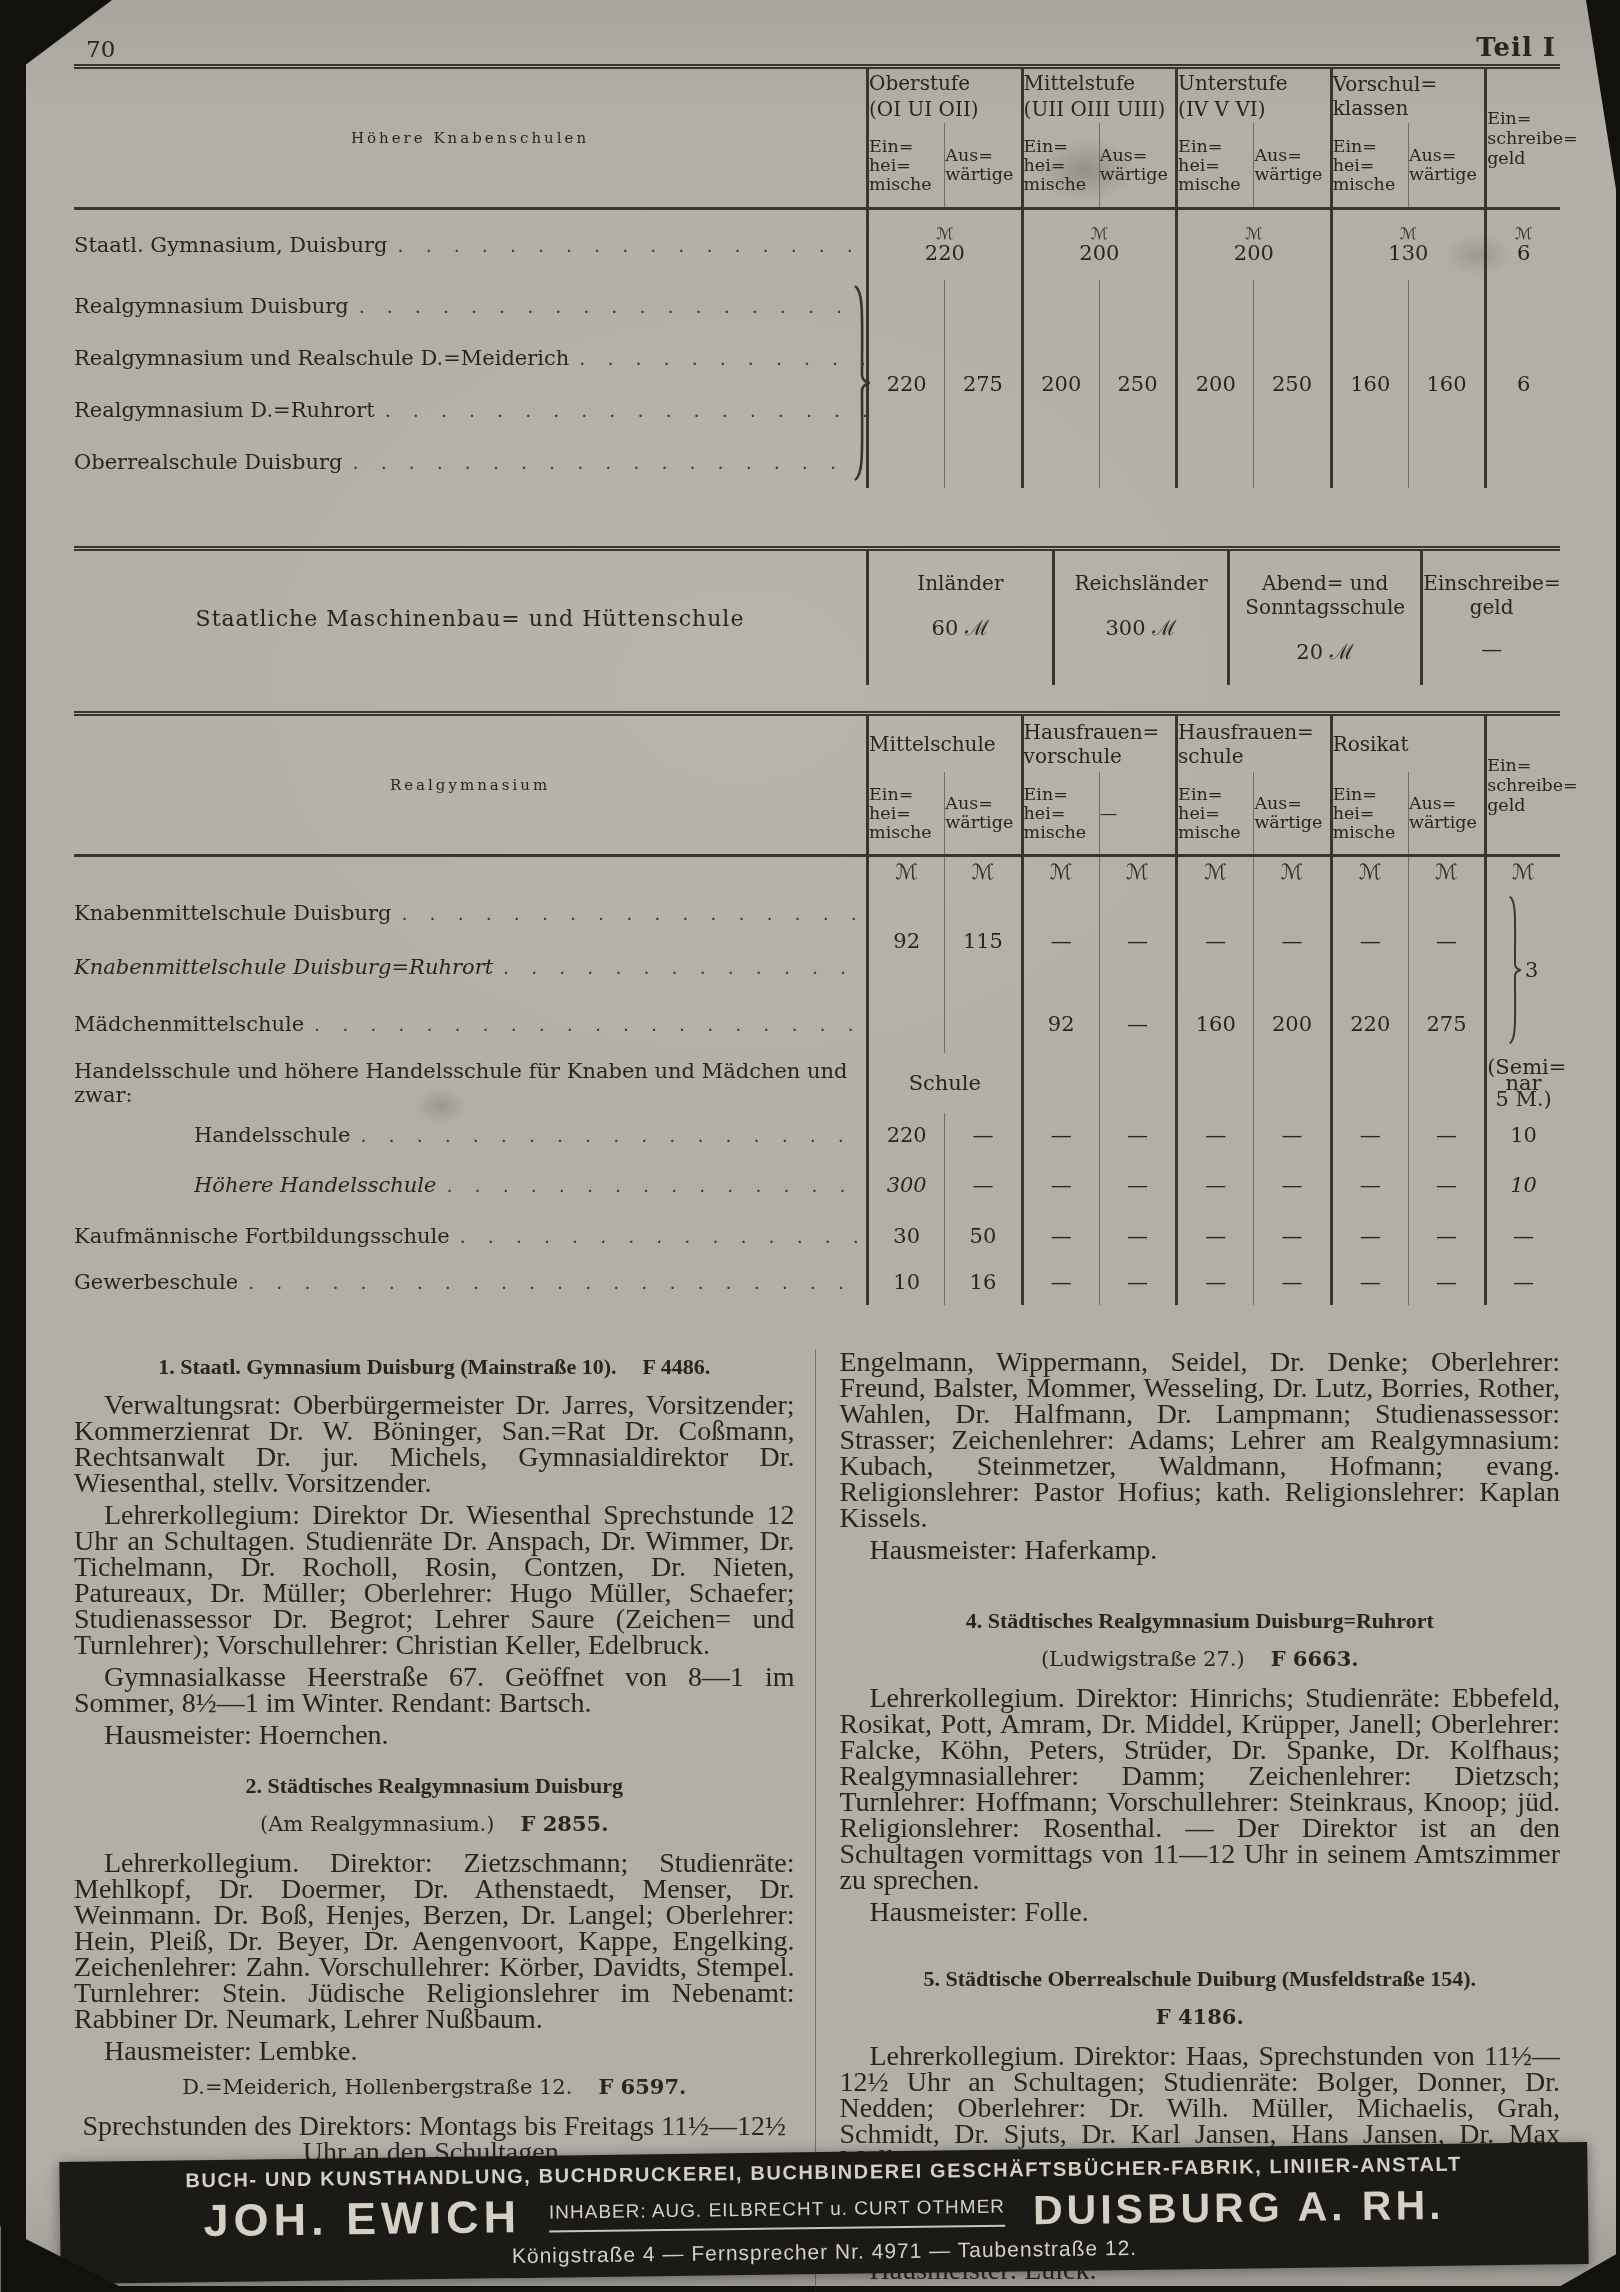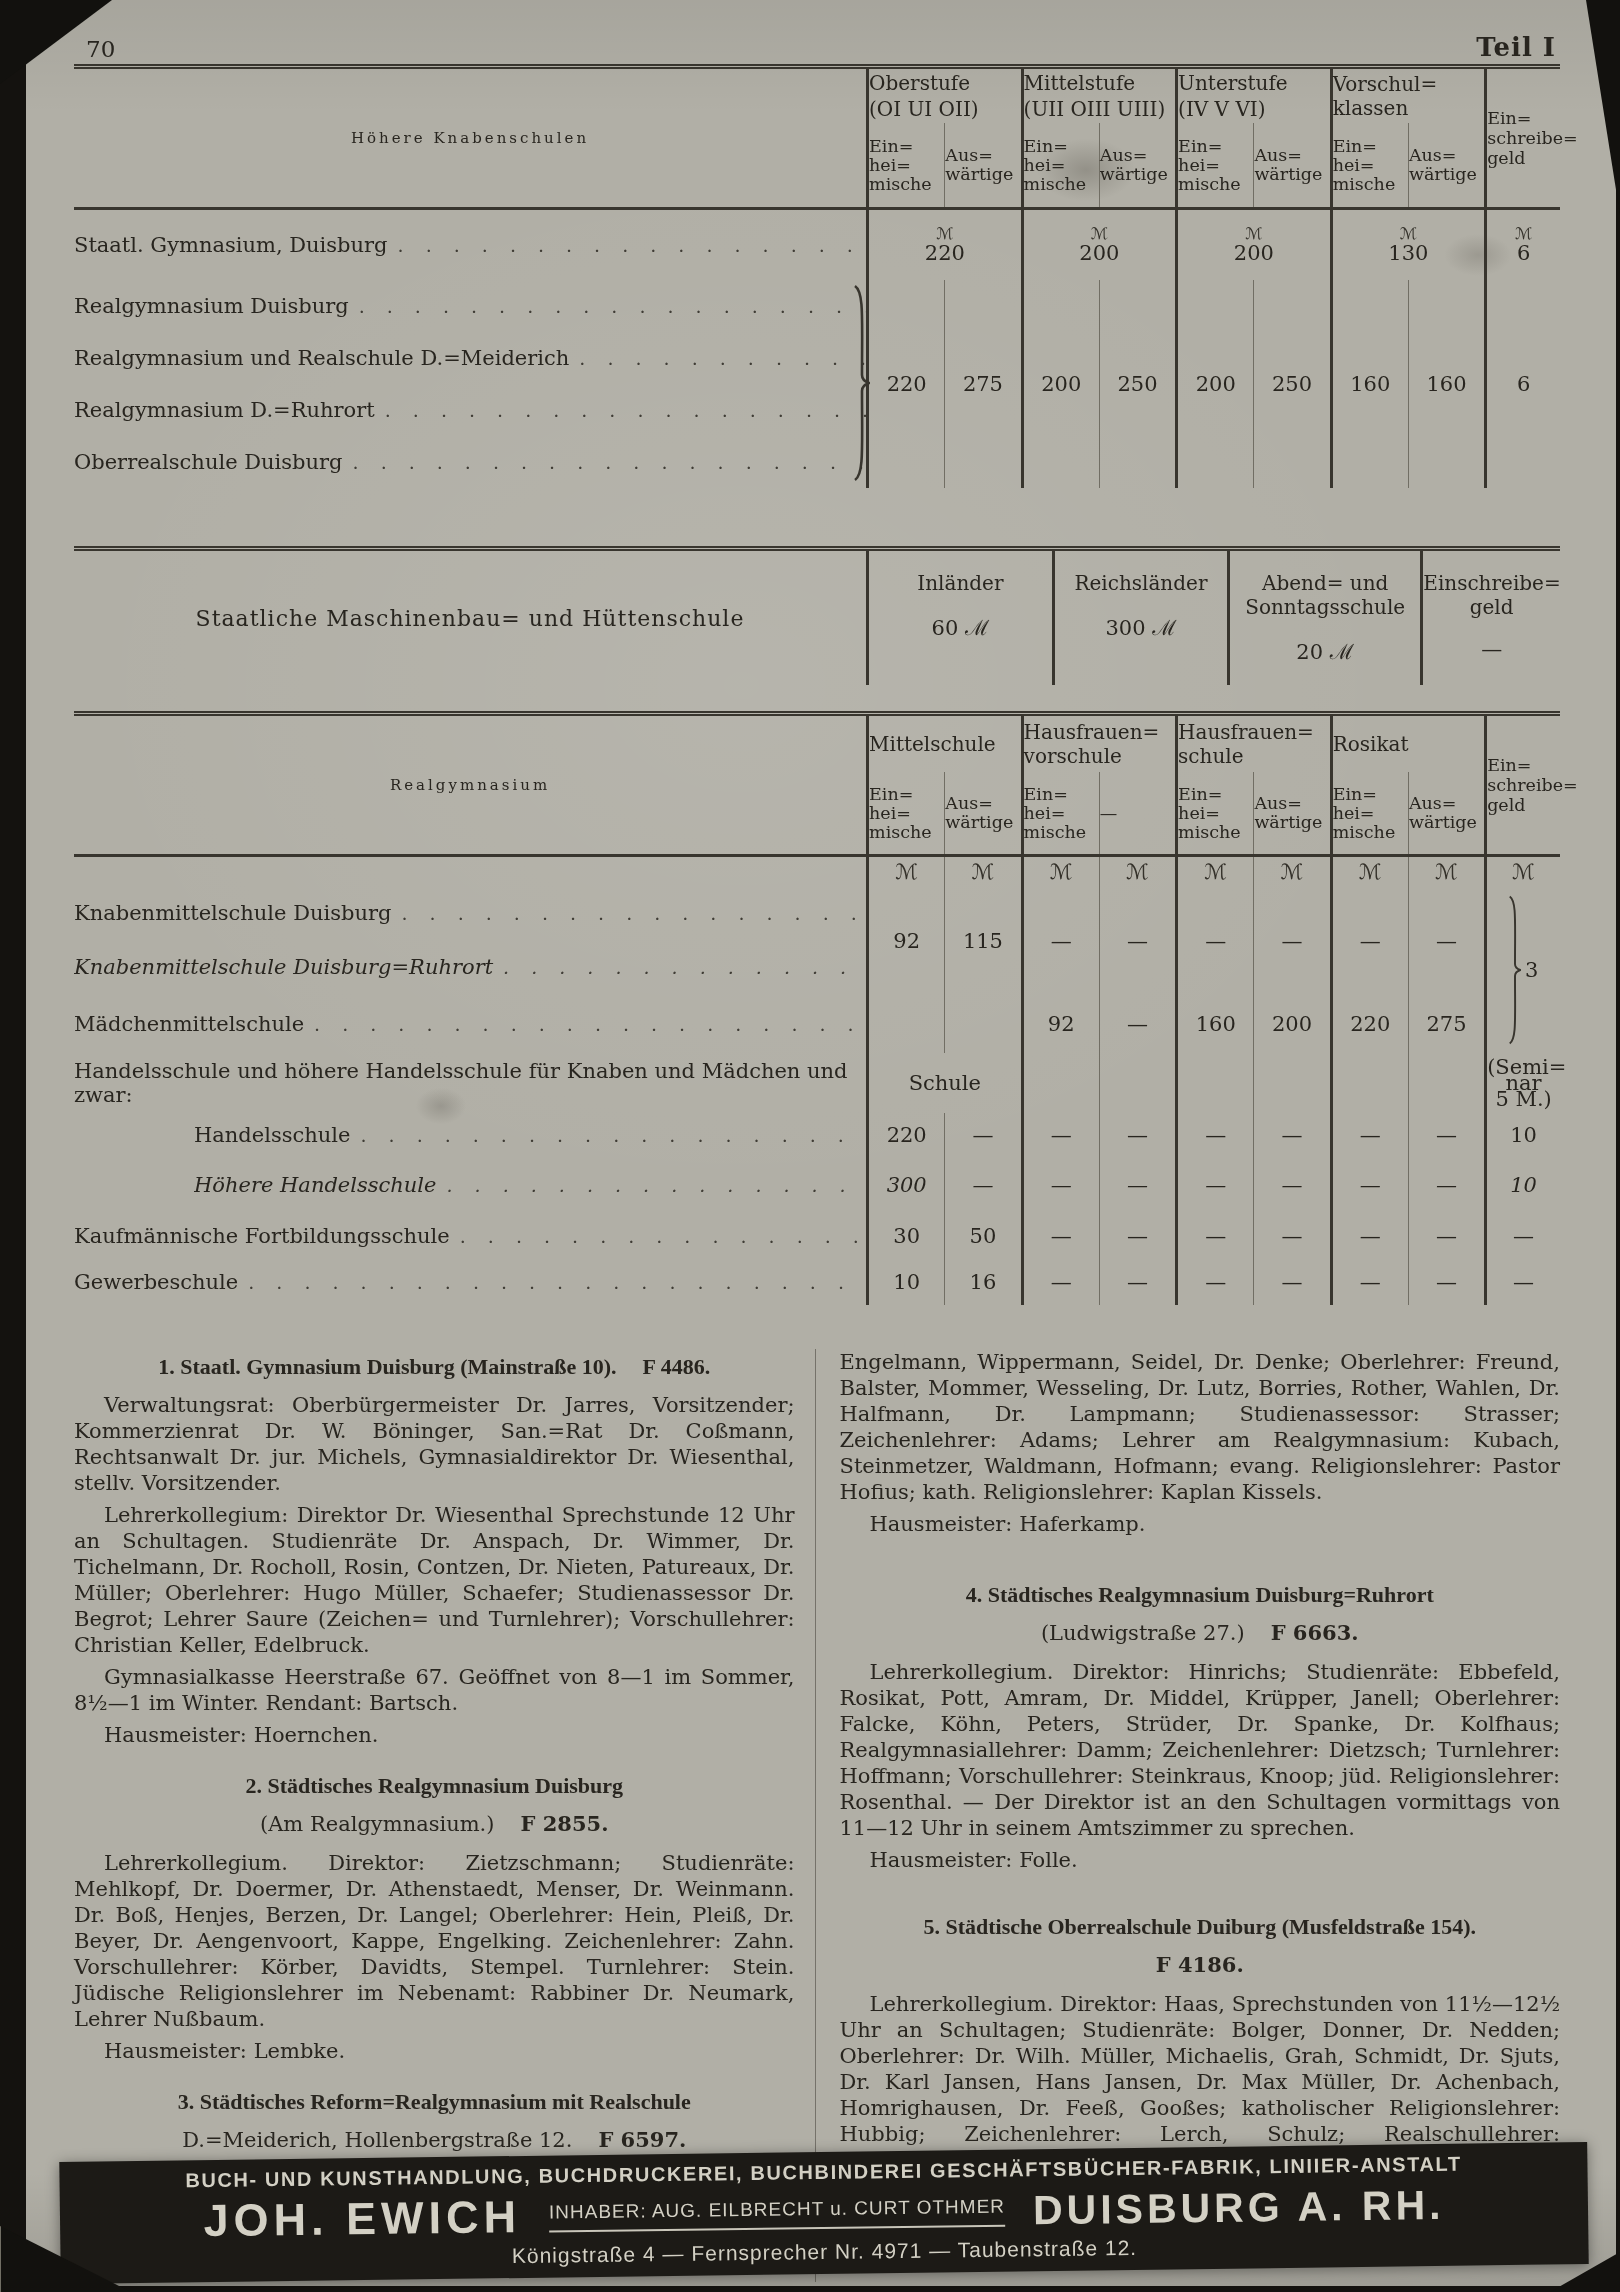--- a/index.html
+++ b/index.html
@@ -80,21 +80,21 @@
   .note { font-size:15px; line-height:16px; }
   
   .articles { display:flex; margin-top:44px; }
   .colL { flex:1; padding-right:20px; }
   .divider { width:1px; background:rgba(44,41,34,.45); }
   .colR { flex:1; padding-left:24px; }
   .ahead { text-align:center; font-size:22px; font-weight:bold; margin:24px 0 12px; line-height:27px;font-family:Liberation Serif, serif; }
   .ahead:first-child { margin-top:4px; }
   .asub { text-align:center; font-size:21px; margin:0 0 14px; }
   .phone { font-weight:bold; margin-left:26px; }
-  .para { margin:0 0 6px; text-align:justify; text-indent:30px; font-size:21px; line-height:26px; }
+  .para { margin:0 0 6px; text-align:justify; text-indent:30px; font-size:28px; line-height:26px;font-family:Liberation Serif, serif; }
   .para.centered { text-align:center; text-indent:0; }
   .hm { text-indent:30px; margin-bottom:10px; }
   
   .ad {
     position:absolute; left:34px; right:28px; top:2152px; height:122px;
     background:#1c1a16; transform:rotate(-0.75deg);
     color:#d3d0c4; text-align:center;
     font-family:"Liberation Sans",sans-serif;
     box-shadow:0 2px 14px rgba(0,0,0,.4);
     overflow:hidden;
@@ -491,21 +491,20 @@
       <p class="para">Verwaltungsrat: Oberbürgermeister Dr. Jarres, Vorsitzender; Kommerzienrat Dr. W. Böninger, San.=Rat Dr. Coßmann, Rechtsanwalt Dr. jur. Michels, Gymnasialdirektor Dr. Wiesenthal, stellv. Vorsitzender.</p>
       <p class="para">Lehrerkollegium: Direktor Dr. Wiesenthal Sprechstunde 12 Uhr an Schultagen. Studienräte Dr. Anspach, Dr. Wimmer, Dr. Tichelmann, Dr. Rocholl, Rosin, Contzen, Dr. Nieten, Patureaux, Dr. Müller; Oberlehrer: Hugo Müller, Schaefer; Studienassessor Dr. Begrot; Lehrer Saure (Zeichen= und Turnlehrer); Vorschullehrer: Christian Keller, Edelbruck.</p>
       <p class="para">Gymnasialkasse Heerstraße 67. Geöffnet von 8—1 im Sommer, 8½—1 im Winter. Rendant: Bartsch.</p>
       <p class="para hm">Hausmeister: Hoernchen.</p>
 
       <div class="ahead">2. Städtisches Realgymnasium Duisburg</div>
       <div class="asub"><span>(Am Realgymnasium.)</span><span class="phone">F 2855.</span></div>
       <p class="para">Lehrerkollegium. Direktor: Zietzschmann; Studienräte: Mehlkopf, Dr. Doermer, Dr. Athenstaedt, Menser, Dr. Weinmann. Dr. Boß, Henjes, Berzen, Dr. Langel; Oberlehrer: Hein, Pleiß, Dr. Beyer, Dr. Aengenvoort, Kappe, Engelking. Zeichenlehrer: Zahn. Vorschullehrer: Körber, Davidts, Stempel. Turnlehrer: Stein. Jüdische Religionslehrer im Nebenamt: Rabbiner Dr. Neumark, Lehrer Nußbaum.</p>
       <p class="para hm">Hausmeister: Lembke.</p>
 
-      <div class="ahead">3. Städtisches Reform=Realgymnasium mit Realschule</div>
       <div class="asub"><span>D.=Meiderich, Hollenbergstraße 12.</span><span class="phone">F 6597.</span></div>
       <p class="para centered">Sprechstunden des Direktors: Montags bis Freitags 11½—12½ Uhr an den Schultagen.</p>
       <p class="para">Lehrerkollegium. Direktor: Knippschild; Studienräte: Hermanni, Dr. Stichel, Schoel, Mellin, Gerdessen, Dr. Lausche, Dr.</p>
     </div>
     <div class="divider"></div>
     <div class="colR">
       <p class="para" style="text-indent:0">Engelmann, Wippermann, Seidel, Dr. Denke; Oberlehrer: Freund, Balster, Mommer, Wesseling, Dr. Lutz, Borries, Rother, Wahlen, Dr. Halfmann, Dr. Lampmann; Studienassessor: Strasser; Zeichenlehrer: Adams; Lehrer am Realgymnasium: Kubach, Steinmetzer, Waldmann, Hofmann; evang. Religionslehrer: Pastor Hofius; kath. Religionslehrer: Kaplan Kissels.</p>
       <p class="para hm">Hausmeister: Haferkamp.</p>
 
       <div class="ahead" style="margin-top:44px">4. Städtisches Realgymnasium Duisburg=Ruhrort</div>

